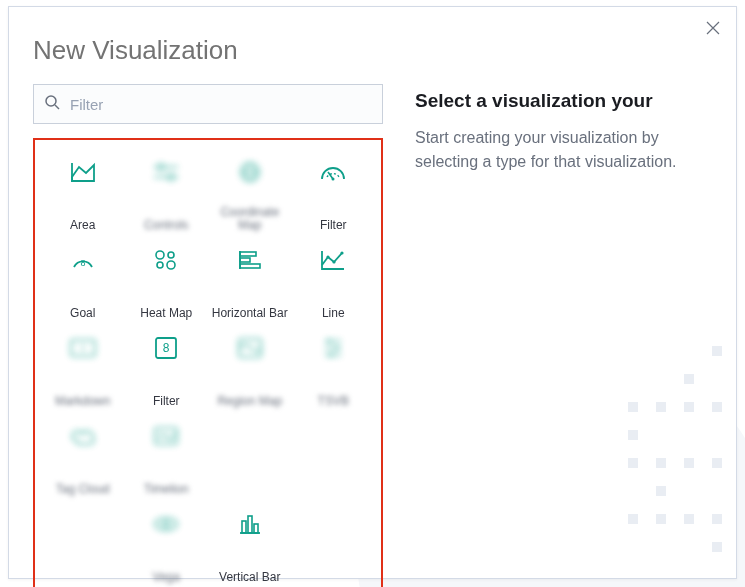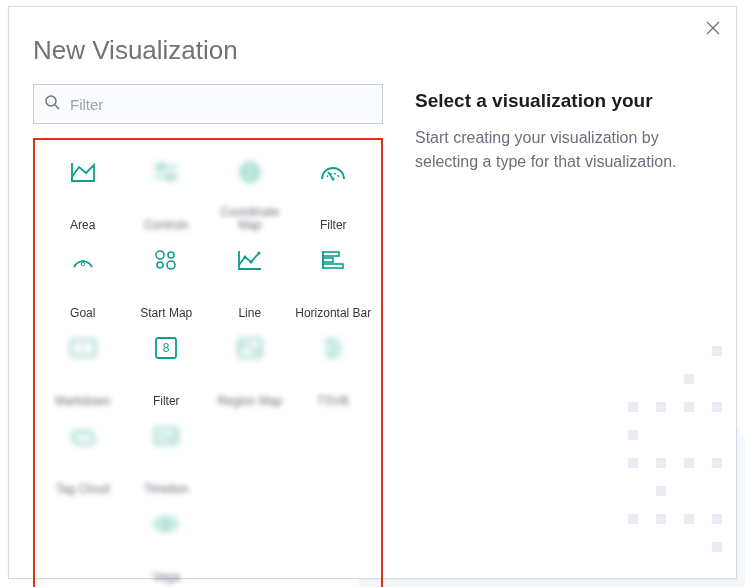--- a/index.html
+++ b/index.html
@@ -206,45 +206,45 @@
             </div>
             <div class="viz-item">
               <div class="viz-icon">
                 <svg width="24" height="22" viewBox="0 0 24 22">
                   <circle cx="6" cy="6" r="4" stroke="currentColor" fill="none" stroke-width="1.6"></circle>
                   <circle cx="17" cy="6" r="3" stroke="currentColor" fill="none" stroke-width="1.6"></circle>
                   <circle cx="6" cy="16" r="3" stroke="currentColor" fill="none" stroke-width="1.6"></circle>
                   <circle cx="17" cy="16" r="4" stroke="currentColor" fill="none" stroke-width="1.6"></circle>
                 </svg>
               </div>
-              <div class="viz-label">Start Map</div>
+              <div class="viz-label">Heat Map</div>
+            </div>
+            <div class="viz-item">
+              <div class="viz-icon">
+                <svg width="24" height="22" viewBox="0 0 24 22">
+                  <path d="M2 2 V20" stroke="currentColor" stroke-width="1.8"></path>
+                  <rect x="2" y="3" width="16" height="4" stroke="currentColor" fill="none" stroke-width="1.6"></rect>
+                  <rect x="2" y="9" width="10" height="4" stroke="currentColor" fill="none" stroke-width="1.6"></rect>
+                  <rect x="2" y="15" width="20" height="4" stroke="currentColor" fill="none" stroke-width="1.6"></rect>
+                </svg>
+              </div>
+              <div class="viz-label">Horizontal Bar</div>
             </div>
             <div class="viz-item">
               <div class="viz-icon">
                 <svg width="26" height="22" viewBox="0 0 26 22">
                   <path d="M2 2 V20 H24" stroke="currentColor" stroke-width="1.8" fill="none"></path>
                   <path d="M2 16 L8 8 L14 13 L22 4" stroke="currentColor" stroke-width="1.8" fill="none"></path>
                   <circle cx="8" cy="8" r="1.6" fill="currentColor"></circle>
                   <circle cx="14" cy="13" r="1.6" fill="currentColor"></circle>
                   <circle cx="22" cy="4" r="1.6" fill="currentColor"></circle>
                 </svg>
               </div>
               <div class="viz-label">Line</div>
             </div>
-            <div class="viz-item">
-              <div class="viz-icon">
-                <svg width="24" height="22" viewBox="0 0 24 22">
-                  <path d="M2 2 V20" stroke="currentColor" stroke-width="1.8"></path>
-                  <rect x="2" y="3" width="16" height="4" stroke="currentColor" fill="none" stroke-width="1.6"></rect>
-                  <rect x="2" y="9" width="10" height="4" stroke="currentColor" fill="none" stroke-width="1.6"></rect>
-                  <rect x="2" y="15" width="20" height="4" stroke="currentColor" fill="none" stroke-width="1.6"></rect>
-                </svg>
-              </div>
-              <div class="viz-label">Horizontal Bar</div>
-            </div>
             <div class="viz-item blurred">
               <div class="viz-icon">
                 <svg width="26" height="22" viewBox="0 0 26 22">
                   <rect x="1" y="3" width="24" height="16" rx="2" stroke="currentColor" fill="none" stroke-width="1.6"></rect>
                   <text x="13" y="15" text-anchor="middle" font-size="9" fill="currentColor">T</text>
                 </svg>
               </div>
               <div class="viz-label">Markdown</div>
             </div>
             <div class="viz-item">
@@ -294,20 +294,31 @@
               <div class="viz-label">Timelion</div>
             </div>
             <div class="viz-item blurred" style="grid-column-start: 2;">
               <div class="viz-icon">
                 <svg width="26" height="20" viewBox="0 0 26 20">
                   <ellipse cx="13" cy="10" rx="11" ry="6" stroke="currentColor" fill="none" stroke-width="1.6"></ellipse>
                   <circle cx="13" cy="10" r="3" stroke="currentColor" fill="none" stroke-width="1.6"></circle>
                 </svg>
               </div>
               <div class="viz-label">Vega</div>
+            </div>
+            <div class="viz-item">
+              <div class="viz-icon">
+                <svg width="24" height="22" viewBox="0 0 24 22">
+                  <path d="M2 20 H22" stroke="currentColor" stroke-width="1.8"></path>
+                  <rect x="4" y="8" width="4" height="12" stroke="currentColor" fill="none" stroke-width="1.6"></rect>
+                  <rect x="10" y="3" width="4" height="17" stroke="currentColor" fill="none" stroke-width="1.6"></rect>
+                  <rect x="16" y="11" width="4" height="9" stroke="currentColor" fill="none" stroke-width="1.6"></rect>
+                </svg>
+              </div>
+              <div class="viz-label">Vertical Bar</div>
             </div>
           </div>
       </div>
     </div>
 
     <div class="right-col">
       <div class="right-title">Select a visualization your</div>
       <div class="right-desc">Start creating your visualization by selecting a type for that visualization.</div>
     </div>
   </div>

